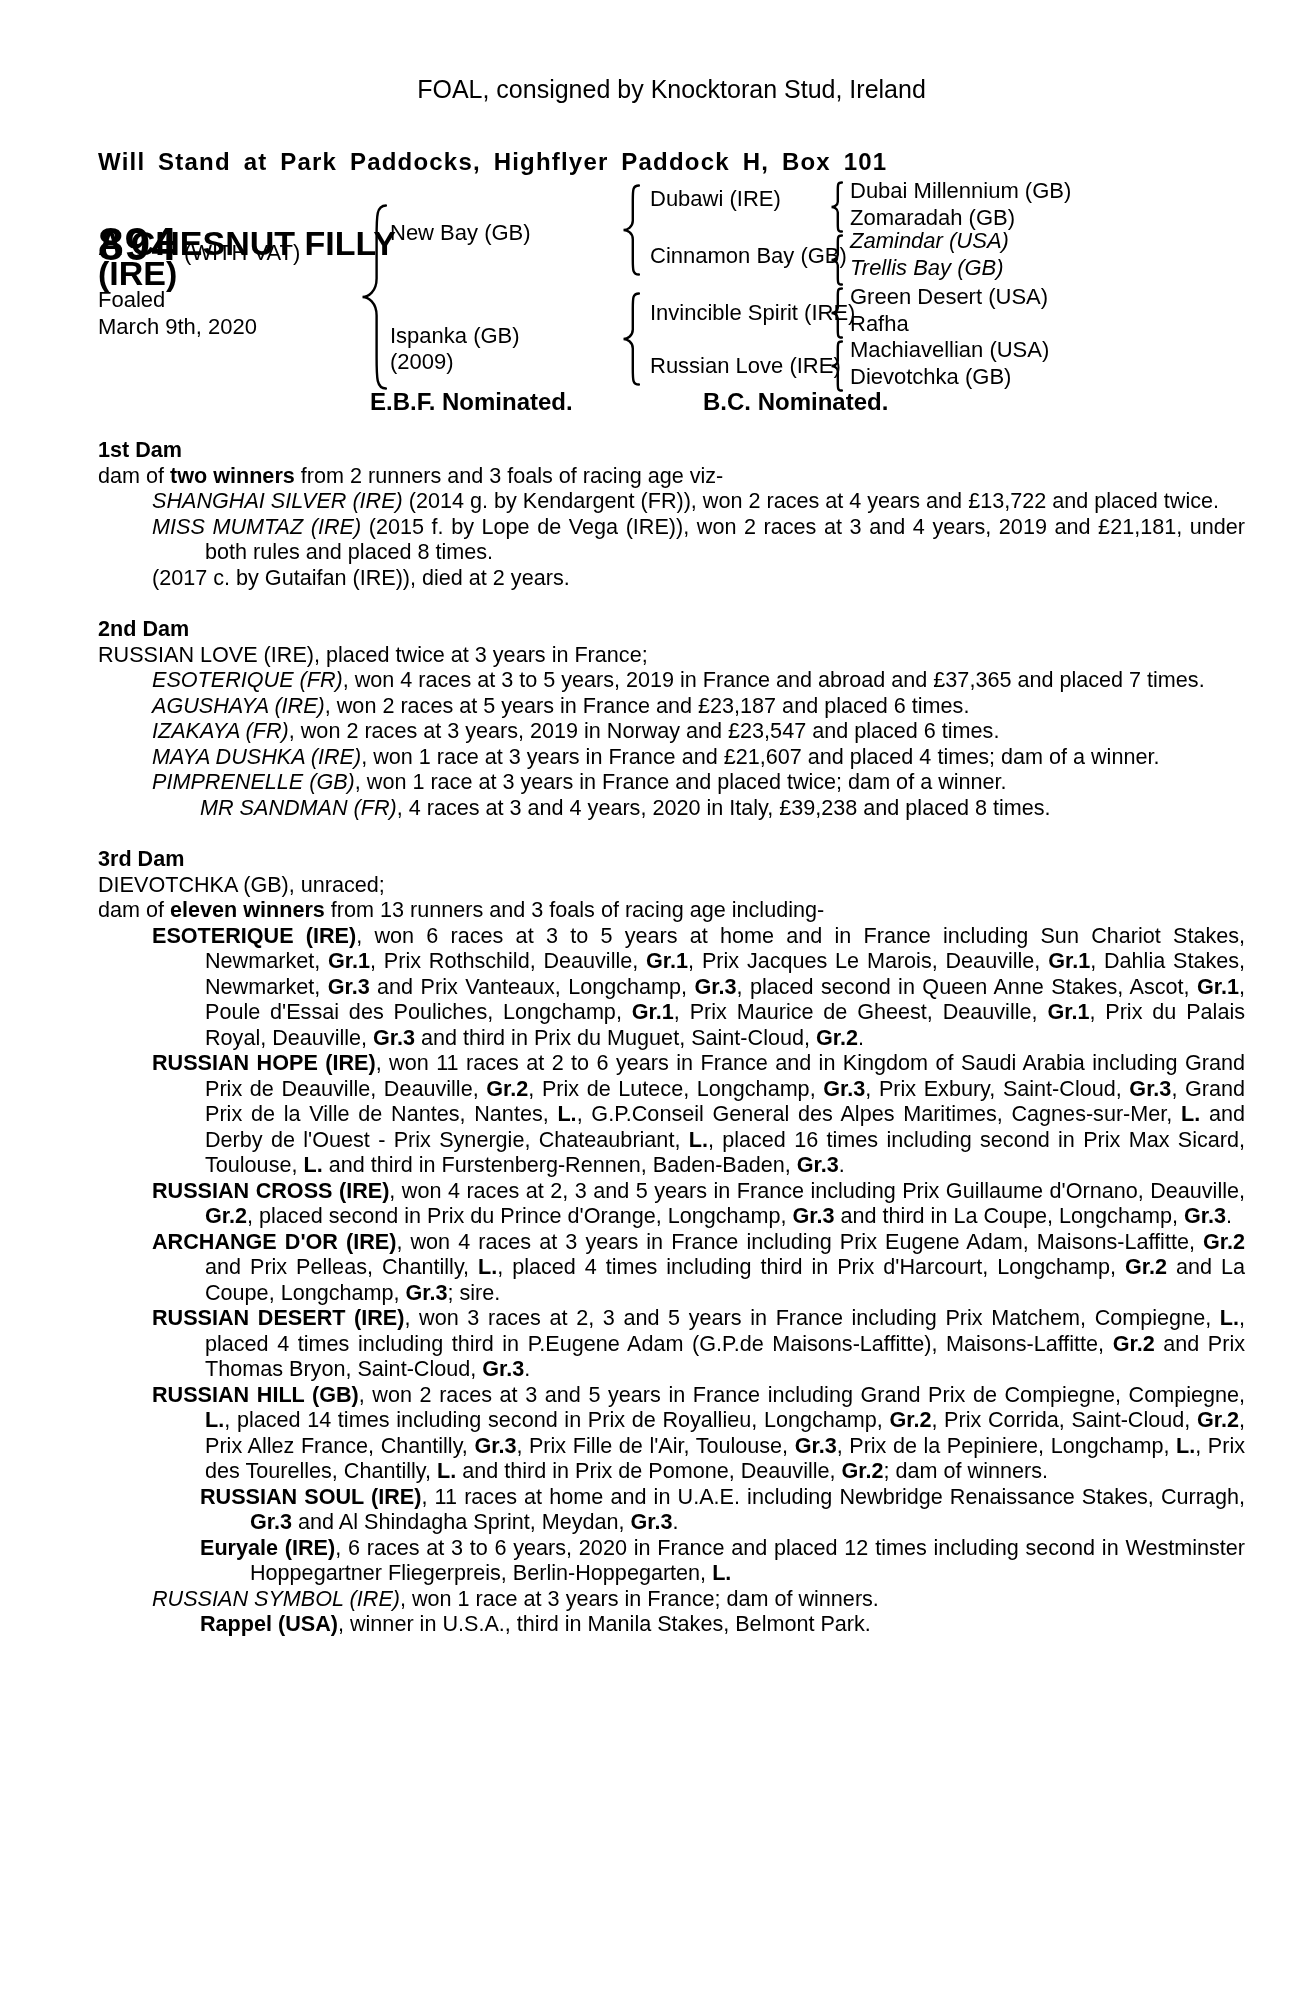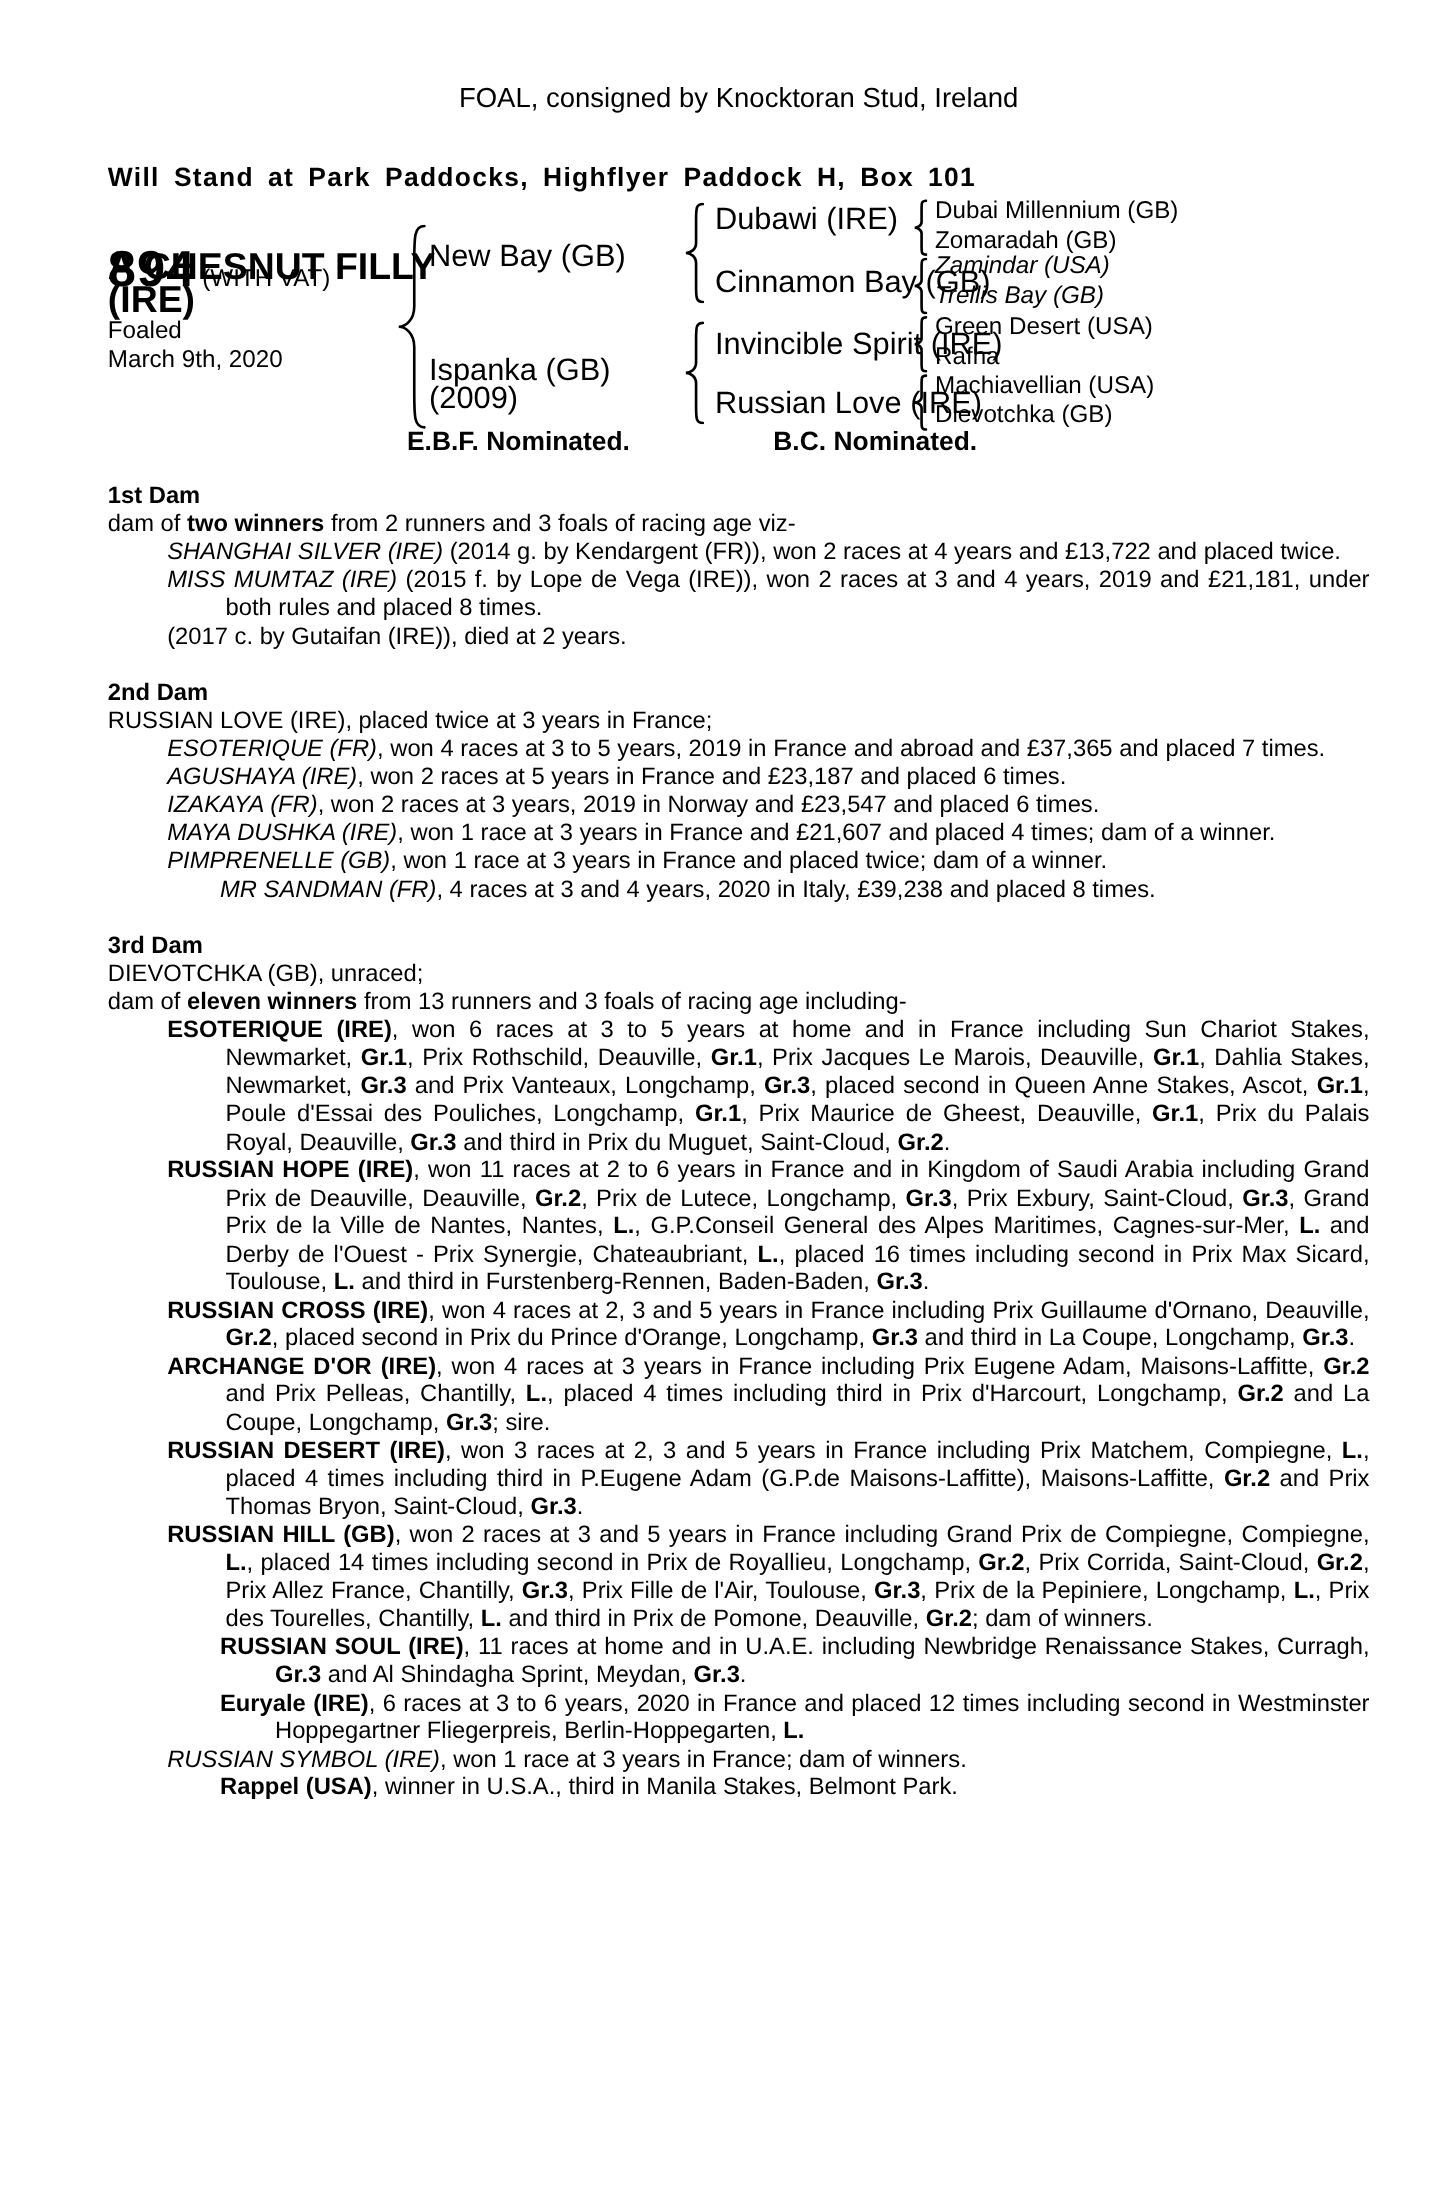--- a/index.html
+++ b/index.html
@@ -17,21 +17,21 @@
   .stand{
     margin-top:44px;font-weight:700;font-size:24px;line-height:28px;
     letter-spacing:1.2px;word-spacing:5px;
   }
   .pedigree{position:relative;height:240px;margin-top:2px;font-size:22px;}
   .pedigree .abs{position:absolute;white-space:nowrap;}
   .lot-num{font-size:46px;font-weight:700;letter-spacing:1px;}
   .lot-vat{font-size:22px;}
   .lot-name{font-weight:700;font-size:34px;line-height:30px;}
   .lot-foaled{font-size:22px;line-height:27px;}
-  .ped-name{font-size:28px;line-height:26px;}
+  .ped-name{font-size:22px;line-height:26px;}
   .ggp{line-height:26.5px;}
   .brace{position:absolute;display:block;}
   .brace svg{display:block;}
   .nominated{font-weight:700;font-size:24px;}
   .dam-sections{margin-top:19px;font-size:21.6px;line-height:25.5px;}
   .dam-section + .dam-section{margin-top:26px;}
   .sec-h{font-weight:700;}
   .para{margin:0;text-align:justify;}
   .para.ind1{padding-left:107px;text-indent:-53px;}
   .para.ind2{padding-left:152px;text-indent:-50px;}

